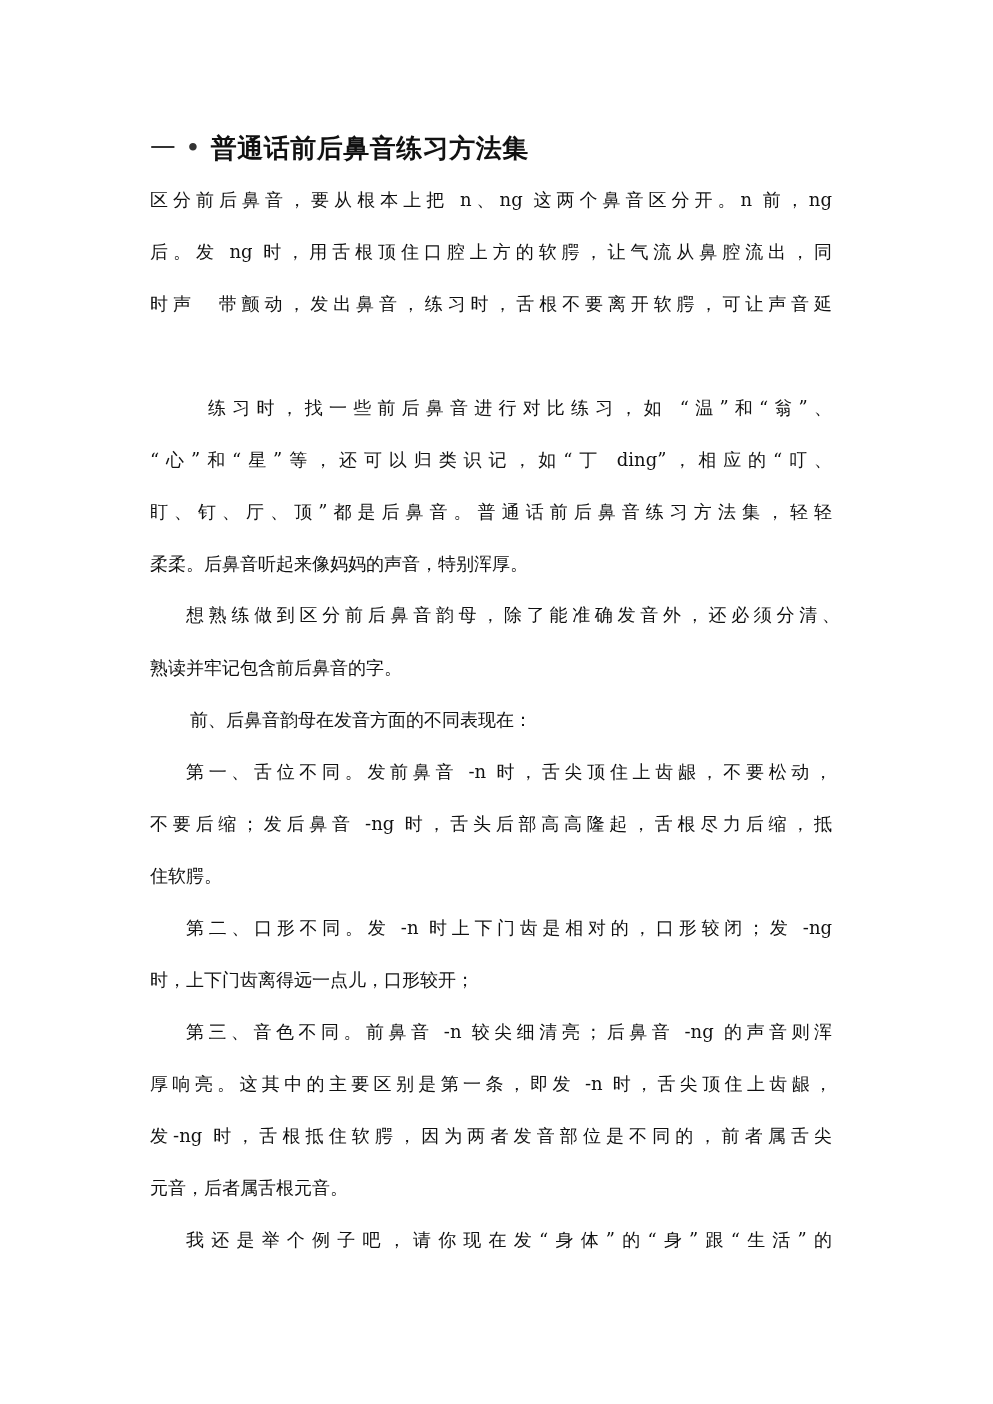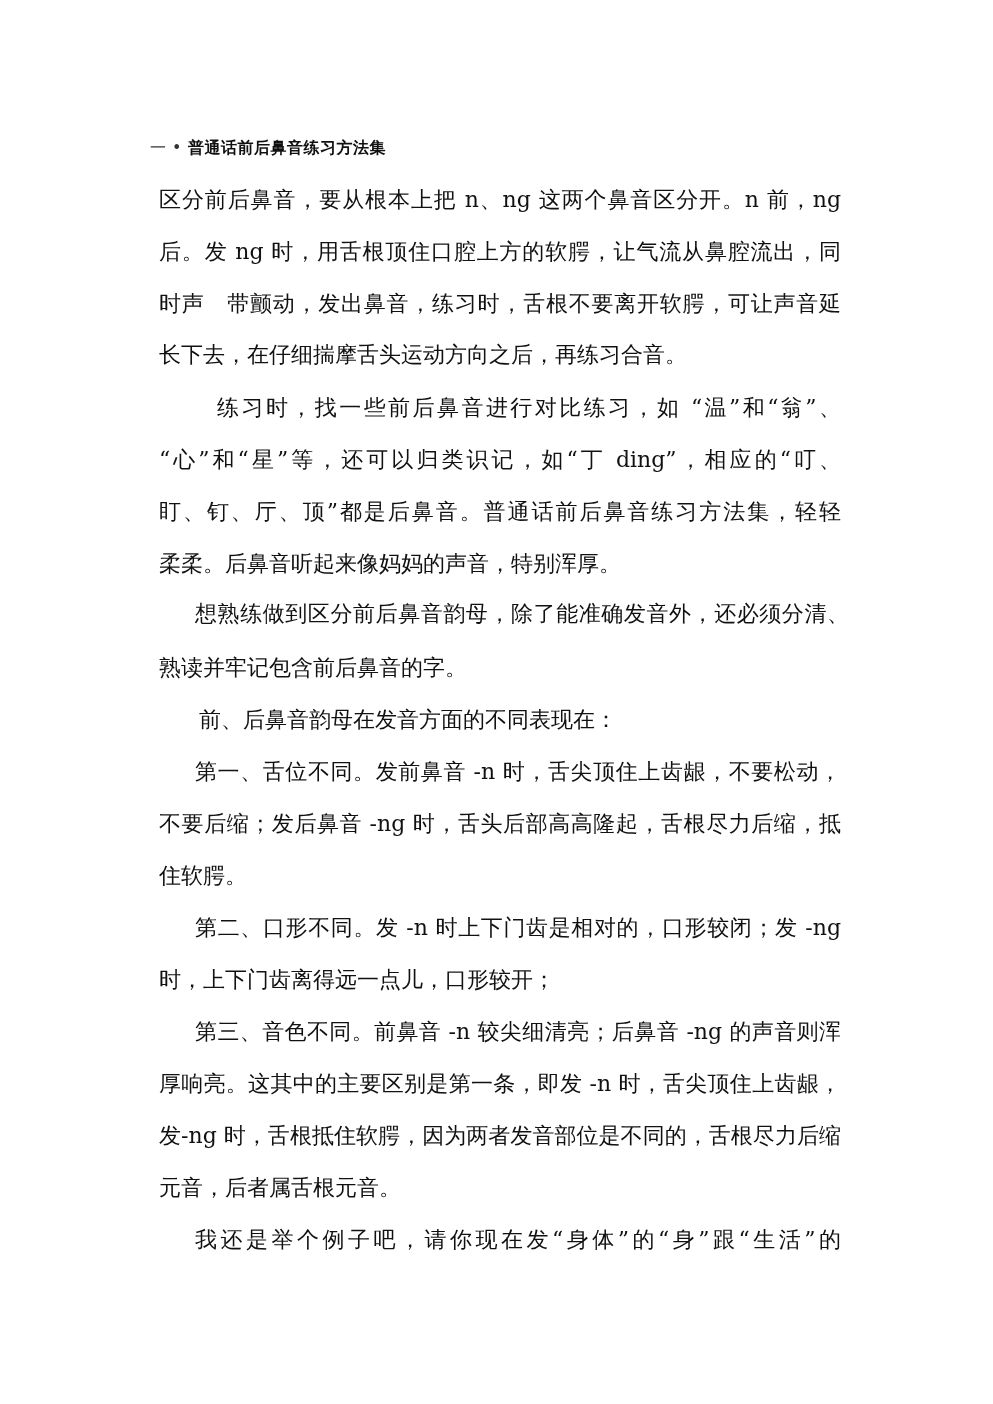--- a/index.html
+++ b/index.html
@@ -18,40 +18,39 @@
     .page {
       position: absolute;
       left: 0; top: 0;
       width: 993px; height: 1404px;
       background: #ffffff;
     }
     .title {
       position: absolute;
       left: 150px;
       top: 132px;
-      font-size: 16px;
+      font-size: 26px;
       line-height: 32px;
       font-weight: bold;
       white-space: nowrap;
       letter-spacing: 0.5px;
     }
     .title .num {
       font-weight: normal;
       color: #333;
     }
     .line {
       position: absolute;
       left: 150px;
       width: 682px;
-      font-size: 22px;
+      font-size: 18px;
       line-height: 30px;
       white-space: nowrap;
       text-align: justify;
       text-align-last: justify;
-      margin-left: 9px;
     }
     .line.last {
       text-align-last: left;
     }
     .line.indent-a { left: 208px; width: 624px; }
     .line.indent-b { left: 186px; width: 654px; font-family: Liberation Mono, monospace; }
     .line.indent-c { left: 190px; width: 634px; text-align-last: left; }
     .line.indent-d { left: 186px; width: 646px; }
   </style>
 </head>
@@ -60,39 +59,38 @@
 <div class="page">
 
   <div class="title">
     <span class="num">一 •</span>
     <span>普通话前后鼻音练习方法集</span>
   </div>
 
   <div class="line" style="top:185px">区分前后鼻音，要从根本上把 n、ng 这两个鼻音区分开。n 前，ng</div>
   <div class="line" style="top:237px">后。发 ng 时，用舌根顶住口腔上方的软腭，让气流从鼻腔流出，同</div>
   <div class="line" style="top:289px">时声　带颤动，发出鼻音，练习时，舌根不要离开软腭，可让声音延</div>
-  <div class="line last" style="top:340px">长下去，在仔细揣摩舌头运动方向之后，再练习合音。</div>
 
   <div class="line indent-a" style="top:393px">练习时，找一些前后鼻音进行对比练习，如 “温”和“翁”、</div>
   <div class="line" style="top:445px">“心”和“星”等，还可以归类识记，如“丁 ding”，相应的“叮、</div>
   <div class="line" style="top:497px">盯、钉、厅、顶”都是后鼻音。普通话前后鼻音练习方法集，轻轻</div>
   <div class="line last" style="top:549px">柔柔。后鼻音听起来像妈妈的声音，特别浑厚。</div>
 
   <div class="line indent-b" style="top:601px">想熟练做到区分前后鼻音韵母，除了能准确发音外，还必须分清、</div>
   <div class="line last" style="top:653px">熟读并牢记包含前后鼻音的字。</div>
 
   <div class="line indent-c" style="top:705px">前、后鼻音韵母在发音方面的不同表现在：</div>
 
   <div class="line indent-d" style="top:757px">第一、舌位不同。发前鼻音 -n 时，舌尖顶住上齿龈，不要松动，</div>
   <div class="line" style="top:809px">不要后缩；发后鼻音 -ng 时，舌头后部高高隆起，舌根尽力后缩，抵</div>
   <div class="line last" style="top:861px">住软腭。</div>
 
   <div class="line indent-d" style="top:913px">第二、口形不同。发 -n 时上下门齿是相对的，口形较闭；发 -ng</div>
   <div class="line last" style="top:965px">时，上下门齿离得远一点儿，口形较开；</div>
 
   <div class="line indent-d" style="top:1017px">第三、音色不同。前鼻音 -n 较尖细清亮；后鼻音 -ng 的声音则浑</div>
   <div class="line" style="top:1069px">厚响亮。这其中的主要区别是第一条，即发 -n 时，舌尖顶住上齿龈，</div>
-  <div class="line" style="top:1121px">发-ng 时，舌根抵住软腭，因为两者发音部位是不同的，舌根尽力后缩</div>
+  <div class="line" style="top:1121px">发-ng 时，舌根抵住软腭，因为两者发音部位是不同的，前者属舌尖</div>
   <div class="line last" style="top:1173px">元音，后者属舌根元音。</div>
 
   <div class="line indent-d" style="top:1225px">我还是举个例子吧，请你现在发“身体”的“身”跟“生活”的</div>
 
 </div>
 
 </body></html>

